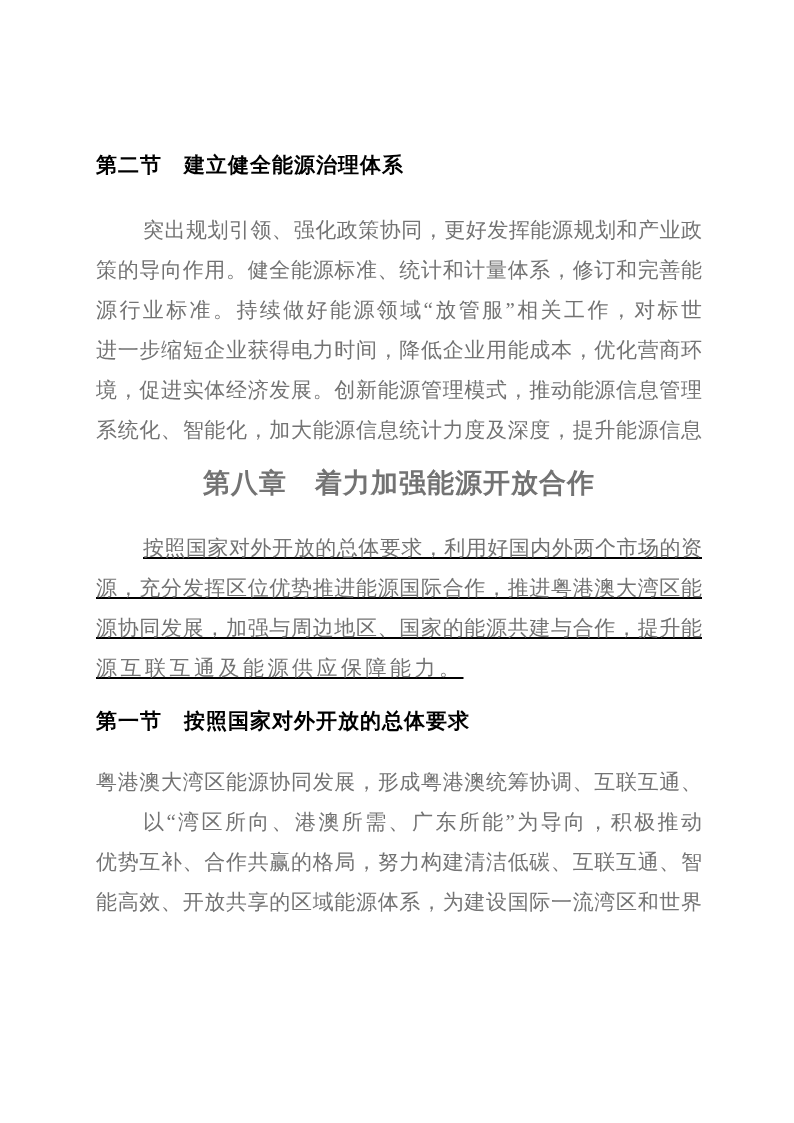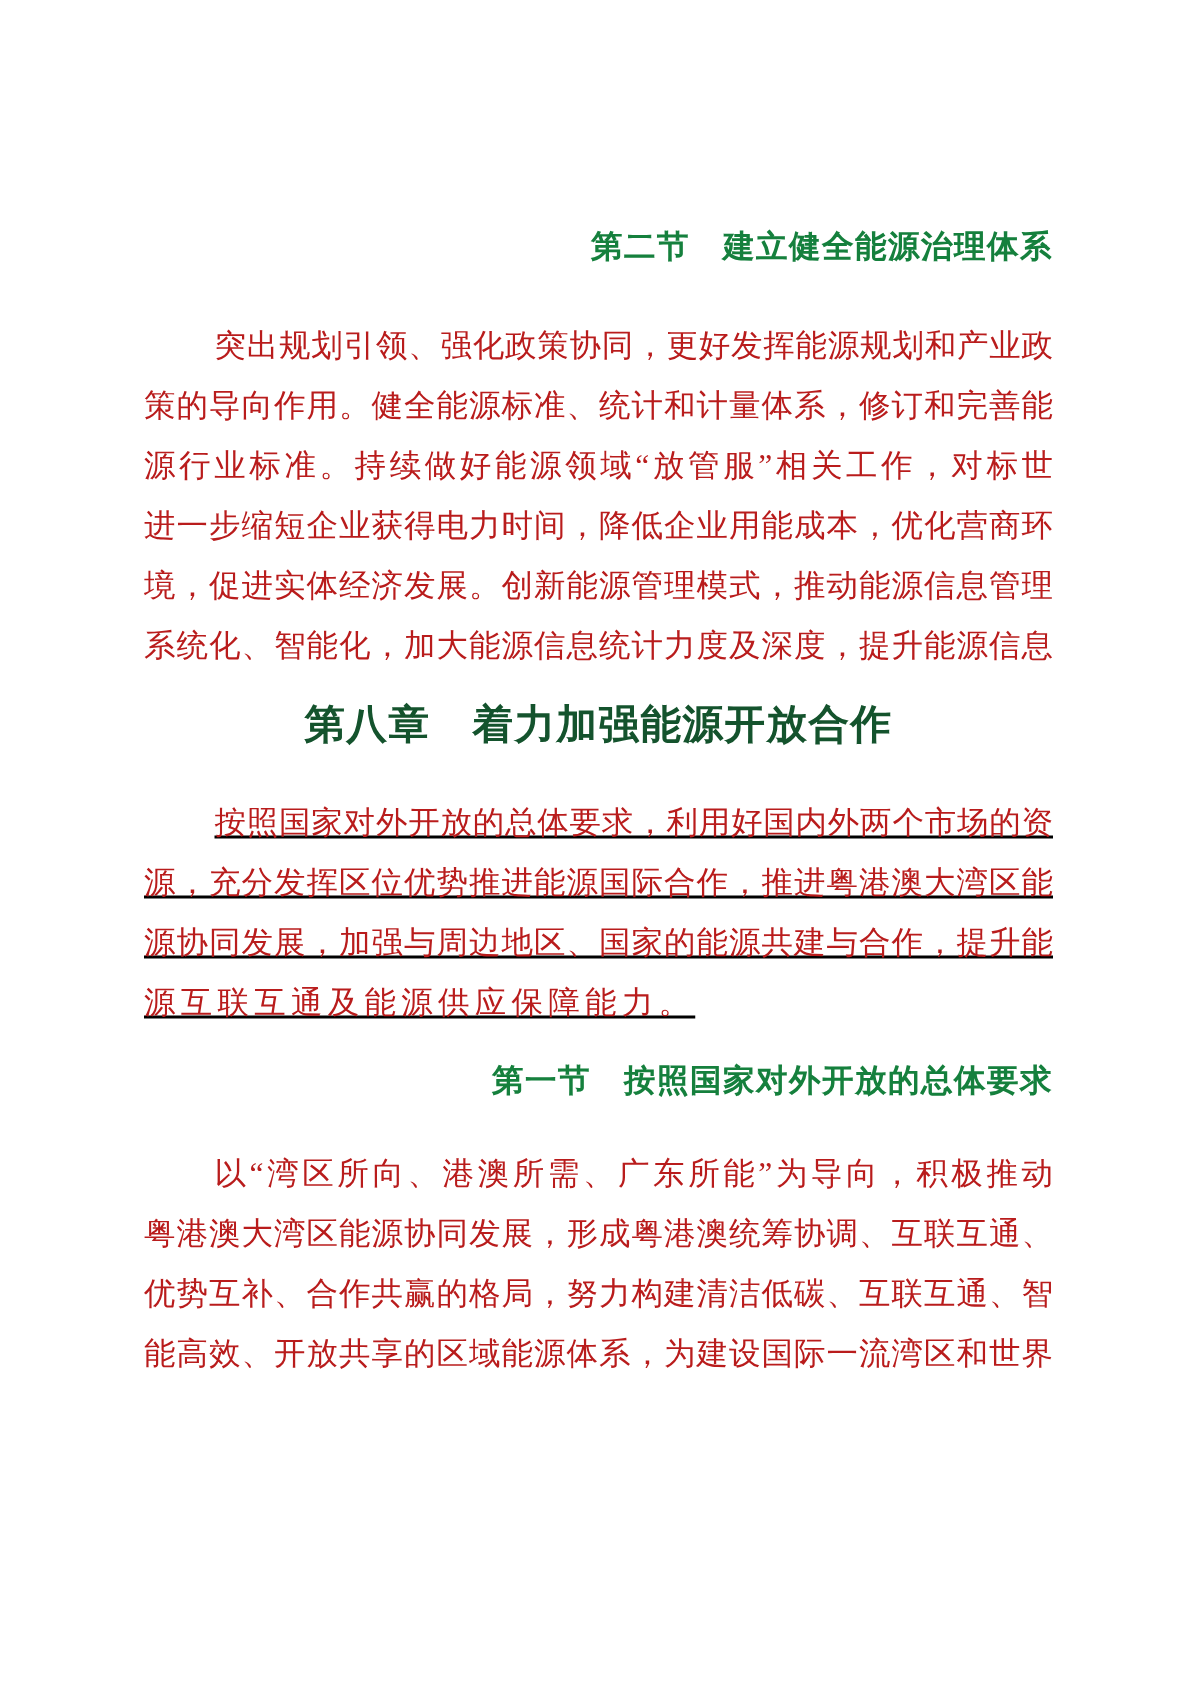--- a/index.html
+++ b/index.html
@@ -20,51 +20,51 @@
     left: 96px;
     top: 0;
     width: 606px;
   }
   .sec-heading {
     margin: 0;
     font-family: "Liberation Sans", "DejaVu Sans", sans-serif;
     font-weight: 700;
     font-size: 21px;
     line-height: 30px;
-    text-align: right;
-    color: #15803d;
+    text-align: left;
+    color: #000000;
     letter-spacing: 1px;
   }
   .sec-heading.first {
     margin-top: 150px;
   }
   .sec-heading.second {
     margin-top: 18px;
   }
   .chap-heading {
     margin: 14px 0 0 0;
     font-family: "Liberation Serif", "DejaVu Serif", serif;
     font-weight: 700;
     font-size: 27px;
     line-height: 38px;
     text-align: center;
-    color: #14532d;
+    color: #737373;
     letter-spacing: 1px;
   }
   .para {
     margin: 0;
   }
   .para.p1 { margin-top: 30px; }
   .para.p2 { margin-top: 26px; text-decoration: underline; }
   .para.p3 { margin-top: 26px; }
   .line {
     height: 40px;
     line-height: 40px;
     font-size: 21px;
-    color: #b91c1c;
+    color: #737373;
     text-align: justify;
     text-align-last: justify;
     text-justify: inter-character;
     white-space: nowrap;
   }
   .line.indent {
     padding-left: 47px;
   }
   .line.lastline {
     text-align: left;
@@ -102,21 +102,21 @@
     <div class="para p2">
       <div class="line indent">按照国家对外开放的总体要求，利用好国内外两个市场的资</div>
       <div class="line">源，充分发挥区位优势推进能源国际合作，推进粤港澳大湾区能</div>
       <div class="line">源协同发展，加强与周边地区、国家的能源共建与合作，提升能</div>
       <div class="line lastline">源互联互通及能源供应保障能力。</div>
     </div>
 
     <h2 class="sec-heading second">第一节　按照国家对外开放的总体要求</h2>
 
     <div class="para p3">
+      <div class="line">粤港澳大湾区能源协同发展，形成粤港澳统筹协调、互联互通、</div>
       <div class="line indent">以“湾区所向、港澳所需、广东所能”为导向，积极推动</div>
-      <div class="line">粤港澳大湾区能源协同发展，形成粤港澳统筹协调、互联互通、</div>
       <div class="line">优势互补、合作共赢的格局，努力构建清洁低碳、互联互通、智</div>
       <div class="line">能高效、开放共享的区域能源体系，为建设国际一流湾区和世界</div>
     </div>
 
 
   </div>
 </div>
 
 </body></html>

